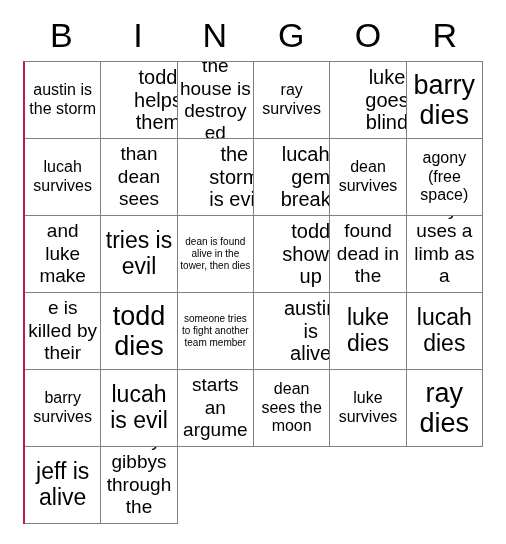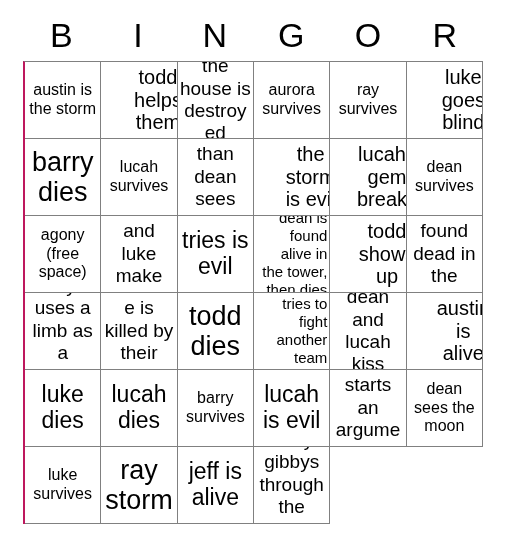--- a/index.html
+++ b/index.html
@@ -65,21 +65,21 @@
     word-wrap: break-word;
     hyphens: none;
   }
 
   
   .fs-xxl .cell-text { font-size: 27px; line-height: 1.12; }
   .fs-xl  .cell-text { font-size: 23px; line-height: 1.12; }
   .fs-lg  .cell-text { font-size: 20px; line-height: 1.14; margin-left: 38px; }
   .fs-md  .cell-text { font-size: 16px; line-height: 1.16; }
   .fs-sm  .cell-text { font-size: 19px; line-height: 1.18; }
-  .fs-xs  .cell-text { font-size: 15px; line-height: 1.2; text-align: right; }
+  .fs-xs  .cell-text { font-size: 10px; line-height: 1.2; }
 </style>
 </head>
 <body>
 
 <div id="bingo-card">
 
   <div id="header-row">
     <div class="header-letter">B</div>
     <div class="header-letter">I</div>
     <div class="header-letter">N</div>
@@ -91,23 +91,20 @@
   <div id="bingo-grid">
 
     <div class="cell fs-md">
         <span class="cell-text">austin is the storm</span>
       </div>
     <div class="cell fs-lg">
         <span class="cell-text">todd helps them</span>
       </div>
     <div class="cell fs-sm">
         <span class="cell-text">the house is destroyed</span>
-      </div>
-    <div class="cell fs-md">
-        <span class="cell-text">aurora survives</span>
       </div>
     <div class="cell fs-md">
         <span class="cell-text">ray survives</span>
       </div>
     <div class="cell fs-lg">
         <span class="cell-text">luke goes blind</span>
       </div>
 
     <div class="cell fs-xxl">
         <span class="cell-text">barry dies</span>
@@ -153,23 +150,20 @@
     <div class="cell fs-sm">
         <span class="cell-text">someone is killed by their curse</span>
       </div>
     <div class="cell fs-xxl">
         <span class="cell-text">todd dies</span>
       </div>
     <div class="cell fs-xs">
         <span class="cell-text">someone tries to fight another team member</span>
       </div>
 
-    <div class="cell fs-sm">
-        <span class="cell-text">dean and lucah kiss</span>
-      </div>
     <div class="cell fs-lg">
         <span class="cell-text">austin is alive</span>
       </div>
     <div class="cell fs-xl">
         <span class="cell-text">luke dies</span>
       </div>
     <div class="cell fs-xl">
         <span class="cell-text">lucah dies</span>
       </div>
     <div class="cell fs-md">
@@ -182,21 +176,21 @@
     <div class="cell fs-sm">
         <span class="cell-text">killed starts an argument</span>
       </div>
     <div class="cell fs-md">
         <span class="cell-text">dean sees the moon</span>
       </div>
     <div class="cell fs-md">
         <span class="cell-text">luke survives</span>
       </div>
     <div class="cell fs-xxl">
-        <span class="cell-text">ray storm</span>
+        <span class="cell-text">ray dies</span>
       </div>
     <div class="cell fs-xl">
         <span class="cell-text">jeff is alive</span>
       </div>
     <div class="cell fs-sm">
         <span class="cell-text">barry gibbys through the ceiling</span>
       </div>
 
   </div>
 </div>

